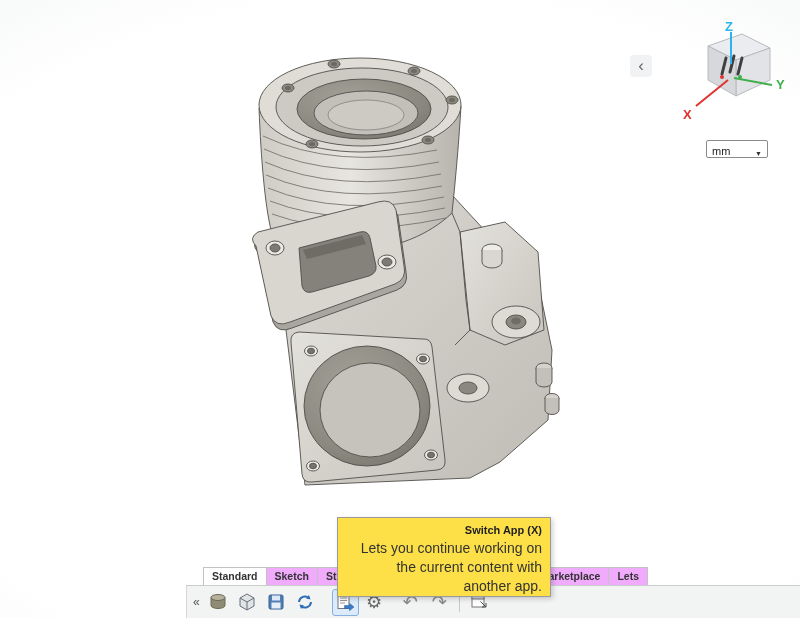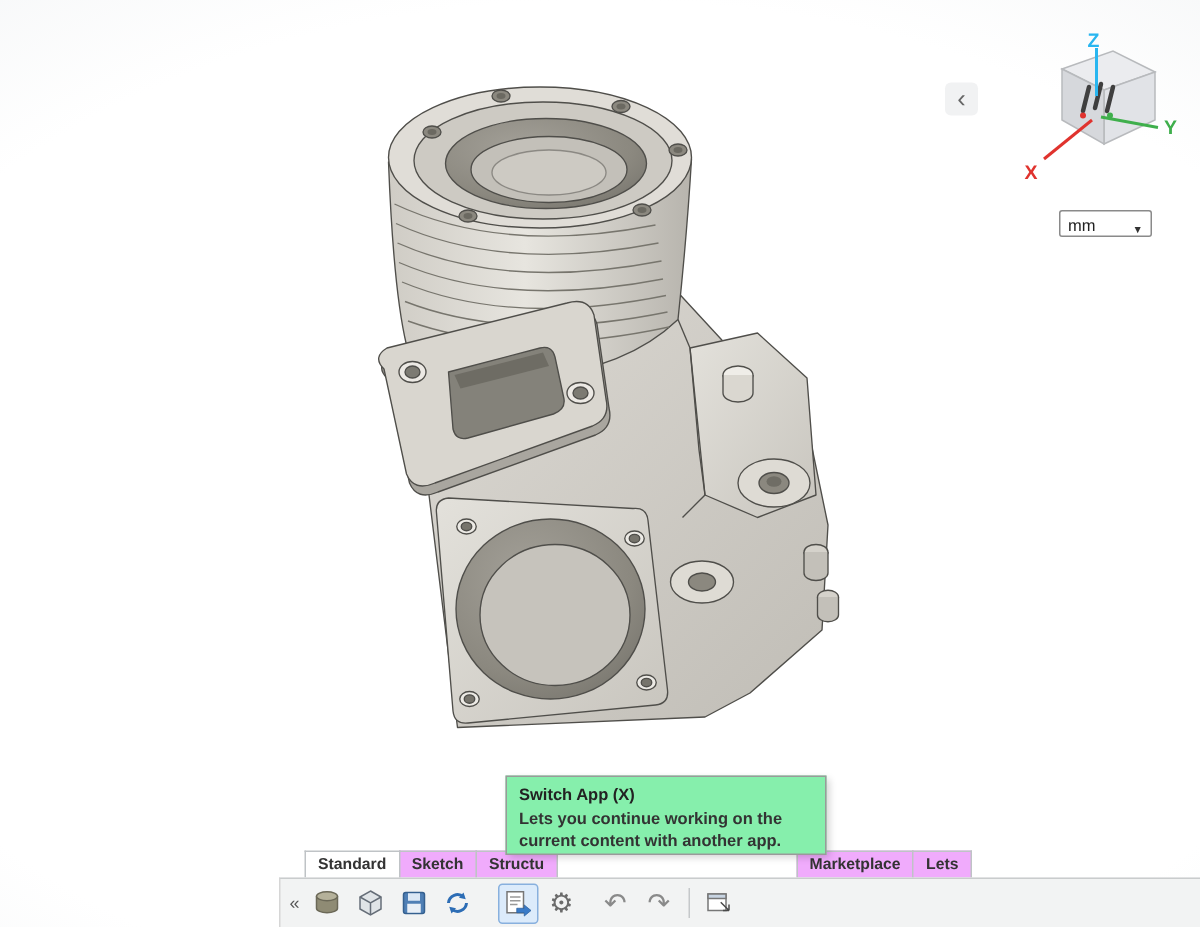--- a/index.html
+++ b/index.html
@@ -27,25 +27,26 @@
     position:absolute;left:706px;top:140px;width:62px;height:18px;
     background:#fff;border:1px solid #8a8a8a;border-radius:2px;
     display:flex;align-items:flex-end;justify-content:space-between;
     padding:0 5px;font-size:11px;color:#222;cursor:pointer;box-sizing:border-box;
   }
   .unit-dropdown .arrow{font-size:7px;color:#333;}
 
   
   .tooltip{
     position:absolute;left:337px;top:517px;width:212px;z-index:6;
-    background:#86efac;border:1px solid #9a9a9a;
+    background:#fde047;border:1px solid #9a9a9a;
     box-shadow:2px 2px 5px rgba(0,0,0,.18);
+    text-align:right;
   }
   .tooltip-title{font-size:11px;font-weight:bold;color:#222;padding:6px 8px 3px;}
-  .tooltip-body{font-size:11px;color:#333;line-height:1.35;padding:0 8px;font-weight:bold;}
+  .tooltip-body{font-size:14px;color:#333;line-height:1.35;padding:0 8px;}
   .tooltip-link{display:block;font-size:10.5px;color:#1a66cc;padding:5px 8px 7px;text-decoration:none;cursor:pointer;}
 
   
   .tab-bar{
     position:absolute;left:203px;right:0;bottom:33px;height:19px;
     display:flex;align-items:flex-end;z-index:1;font-weight:bold;
   }
   .tab{
     height:18px;line-height:17px;padding:0 8px;font-size:10.5px;color:#333;
     background:#f0abfc;border:1px solid #bfc3c6;border-bottom:none;

